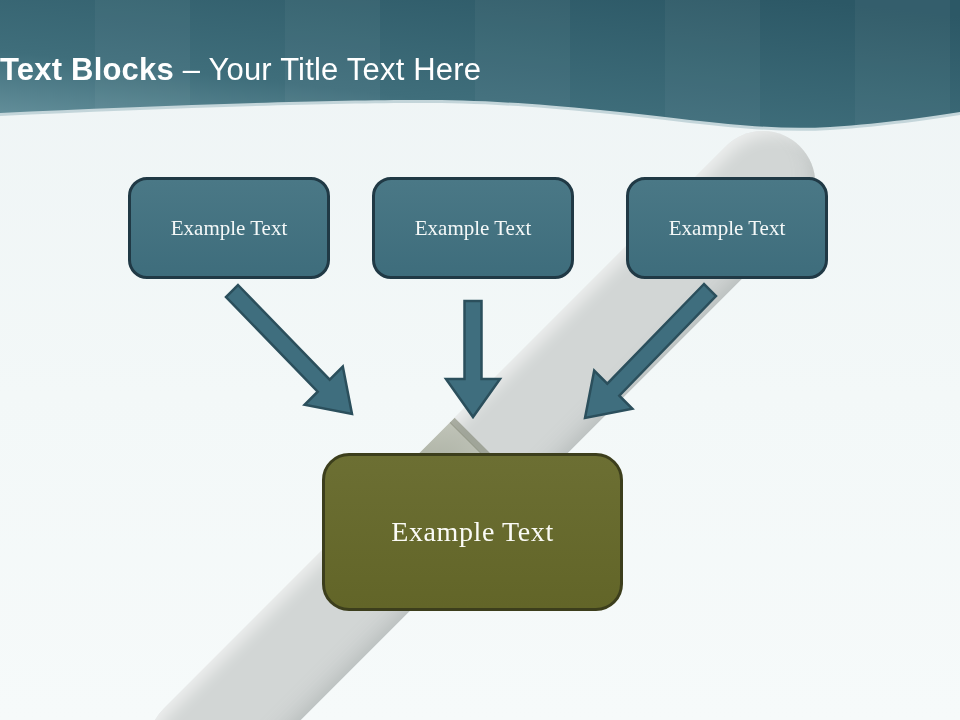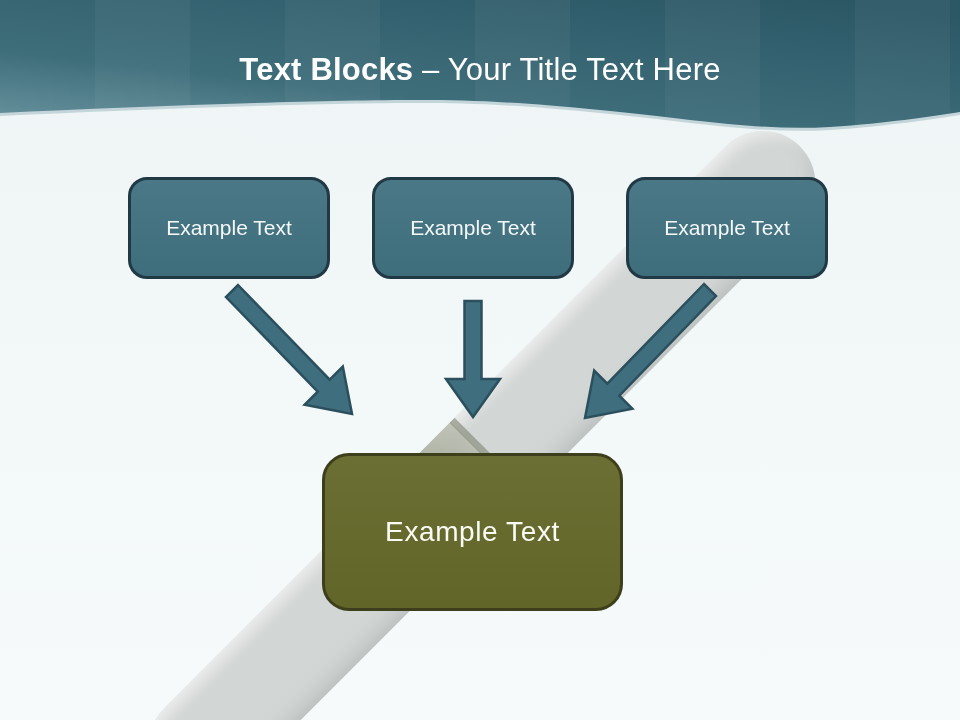--- a/index.html
+++ b/index.html
@@ -11,26 +11,26 @@
        border-radius:53px;transform:rotate(-45deg);transform-origin:100% 50%;overflow:hidden;
        box-shadow:inset 0 16px 16px -8px rgba(255,255,255,.6), inset 0 -16px 20px -10px rgba(140,148,146,.38);
        z-index:1;}
   .pen .seg-dark{position:absolute;top:0;bottom:0;right:442px;width:58px;
        background:linear-gradient(90deg,#99a08d,#b3b7a8);opacity:.75;}
   .pen .ring-a{position:absolute;top:0;bottom:0;right:436px;width:7px;background:#7e8472;opacity:.6;}
   .pen .ring-b{position:absolute;top:0;bottom:0;right:500px;width:7px;background:#8d9283;opacity:.5;}
 
   
   .header-svg{position:absolute;left:0;top:0;z-index:3;display:block;}
-  .title{position:absolute;left:0;top:52px;width:100%;text-align:center;z-index:4;
+  .title{position:absolute;left:0;top:52px;width:100%;z-index:4;
          color:#ffffff;font-size:31px;font-weight:400;letter-spacing:.2px;}
   .title .t-bold{font-weight:700;}
 
   
-  .layer{position:absolute;left:0;top:0;width:776px;height:720px;z-index:2;}
+  .layer{position:absolute;left:0;top:0;width:776px;height:720px;z-index:2;font-family:Liberation Serif, serif;}
   .block{position:absolute;width:202px;height:102px;border-radius:19px;
          background:linear-gradient(180deg,#4a7886 0%,#3e6d7c 100%);
          border:3px solid #203945;box-sizing:border-box;
          display:flex;align-items:center;justify-content:center;
          color:#f4f8f8;font-size:21px;}
   .block.b1{left:128px;top:177px;}
   .block.b2{left:372px;top:177px;}
   .block.b3{left:626px;top:177px;}
   .target{position:absolute;left:322px;top:453px;width:301px;height:158px;border-radius:27px;
           background:linear-gradient(180deg,#6c6f33 0%,#626528 100%);

